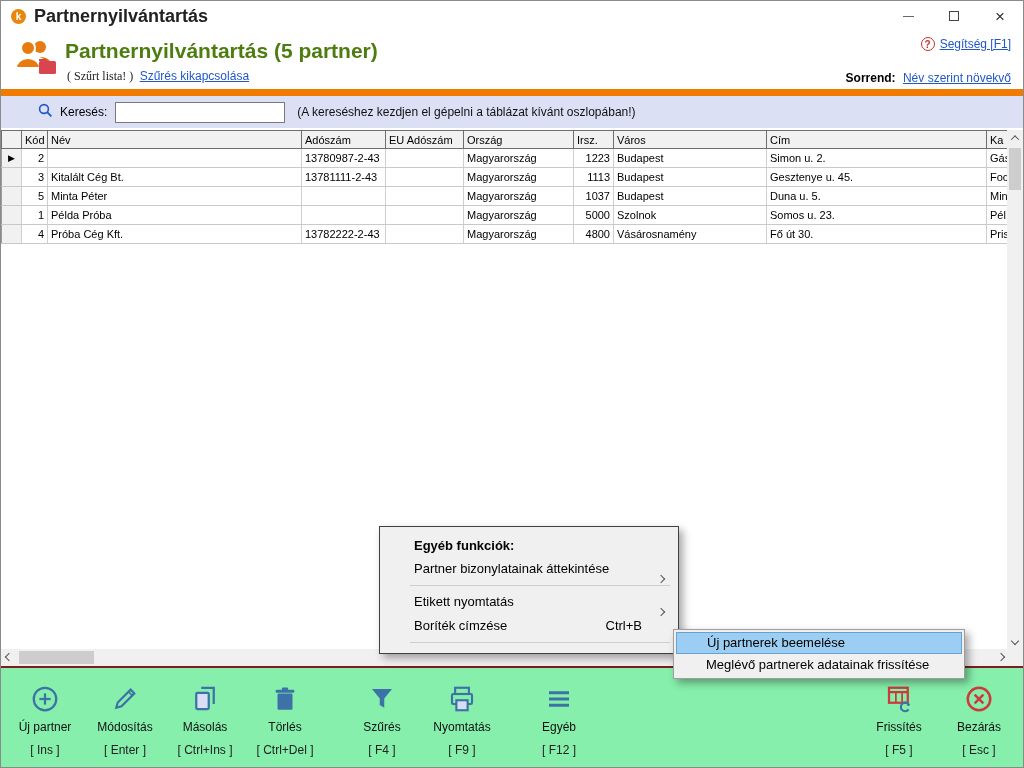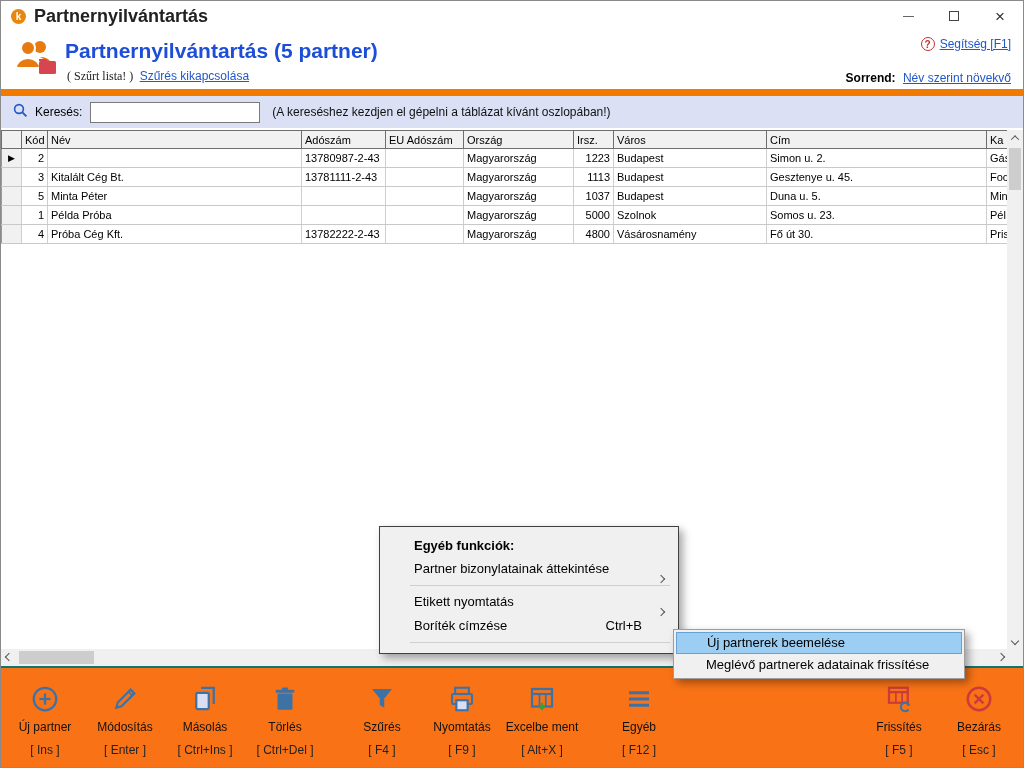--- a/index.html
+++ b/index.html
@@ -14,33 +14,33 @@
   .win-title { font-size:18px; font-weight:bold; color:#222; }
   .win-controls { margin-left:auto; display:flex; height:30px; }
   .win-btn { width:46px; height:30px; display:flex; align-items:center; justify-content:center; color:#555; cursor:pointer; }
   .glyph-min { width:11px; height:1px; background:#666; display:block; }
   .glyph-max { width:10px; height:10px; border:1px solid #444; display:block; }
   .glyph-close { font-size:17px; color:#333; line-height:1; }
 
   
   .header { position:absolute; left:0; top:30px; width:100%; height:58px; background:#fff; }
   .people-icon { position:absolute; left:12px; top:4px; }
-  .h-title { position:absolute; left:64px; top:8px; font-size:21px; font-weight:bold; color:#1d4ed8; }
+  .h-title { position:absolute; left:64px; top:8px; font-size:21px; font-weight:bold; color:#4d7c0f; }
   .h-sub { position:absolute; left:66px; top:38px; font-size:12px; color:#222; }
   .h-sub a, a.link { color:#2157C9; text-decoration:underline; cursor:pointer; }
   .h-sub .filt { margin-right:3px;font-family:Liberation Serif, serif; }
   .help-box { position:absolute; right:12px; top:6px; font-size:12px; display:flex; align-items:center; gap:5px; }
   .q-icon { width:14px; height:14px; border:1.5px solid #C43030; border-radius:50%; color:#C43030; font-size:10px; font-weight:bold; display:flex; align-items:center; justify-content:center; }
   .sort-box { position:absolute; right:12px; top:40px; font-size:12px; }
   .sort-box b { margin-right:4px; }
 
   .orange-bar { position:absolute; left:0; top:88px; width:100%; height:7px; background:#F07B00; }
 
   
-  .searchbar { position:absolute; left:0; top:95px; width:100%; height:32px; background:#DBE0F5; display:flex; align-items:center; font-size:12px; }
+  .searchbar { position:absolute; left:0; top:95px; width:100%; height:32px; background:#DBE0F5; display:flex; align-items:center; font-size:12px;padding-left:25px; }
   .mag { margin:0 7px 0 12px; }
   .search-input { width:170px; height:21px; border:1px solid #7a7a7a; background:#fff; margin-left:8px; font-size:12px; padding:0 4px; }
   .hint { margin-left:12px; color:#111; }
 
   
   .table-area { position:absolute; left:0; top:127px; width:100%; height:538px; background:#fff; }
   table.grid { border-collapse:collapse; table-layout:fixed; width:1008px; margin-top:2px; font-size:11px; }
   table.grid th { background:#F1F1F1; border:1px solid #6e6e6e; font-weight:normal; text-align:left; padding:2px 3px; height:18px; white-space:nowrap; overflow:hidden; }
   table.grid td { border-right:1px solid #cfcfcf; border-bottom:1px solid #c9c9c9; padding:1px 3px; height:19px; white-space:nowrap; overflow:hidden; background:#fff; }
   table.grid td.sel-col { border-left:1px solid #9a9a9a; background:#F1F1F1; text-align:center; font-size:9px; padding:0; }
@@ -57,21 +57,21 @@
   .hscroll .thumb { position:absolute; left:18px; top:2px; width:75px; height:13px; background:#CDCDCD; }
   .sb-btn { position:absolute; width:16px; height:16px; display:flex; align-items:center; justify-content:center; }
   .chev { display:inline-block; width:6px; height:6px; border-right:1.6px solid #555; border-bottom:1.6px solid #555; }
   .chev.up { transform:rotate(-135deg) translate(-1px,-1px); }
   .chev.down { transform:rotate(45deg); }
   .chev.left { transform:rotate(135deg); }
   .chev.right { transform:rotate(-45deg); }
   .corner { position:absolute; right:0; bottom:0; width:16px; height:17px; background:#F0F0F0; }
 
   
-  .toolbar { position:absolute; left:0; top:665px; width:100%; height:103px; background:#f97316; border-top:2px solid #0f766e; display:flex; padding:14px 4px 0 4px; }
+  .toolbar { position:absolute; left:0; top:665px; width:100%; height:103px; background:#86efac; border-top:2px solid #7f1d1d; display:flex; padding:14px 4px 0 4px; }
   .tbtn { width:80px; display:flex; flex-direction:column; align-items:center; cursor:pointer; }
   .tbtn .ic { height:34px; display:flex; align-items:center; justify-content:center; }
   .tbtn .lbl { font-size:12px; color:#111; margin-top:4px; white-space:nowrap; }
   .tbtn .sc { font-size:12px; color:#222; margin-top:9px; white-space:nowrap; }
   .tb-spacer { flex:1; }
   .gap-left { margin-left:17px; }
 
   
   .cmenu { position:absolute; left:378px; top:525px; width:300px; background:#F0F0F0; border:1px solid #404040; box-shadow:4px 4px 8px rgba(0,0,0,0.35); padding:6px 0; font-size:13px; z-index:10; }
   .cmenu .m-head { padding:4px 10px 4px 34px; font-weight:bold; height:24px; line-height:18px; }
@@ -320,33 +320,20 @@
         <svg width="30" height="30" viewBox="0 0 24 24">
             <rect x="6.5" y="3" width="11" height="5" fill="none" stroke="#3C72A6" stroke-width="1.7"></rect>
             <rect x="4" y="8" width="16" height="8" rx="1" fill="none" stroke="#3C72A6" stroke-width="1.7"></rect>
             <rect x="7.5" y="13" width="9" height="8" fill="#D9DEF4" stroke="#3C72A6" stroke-width="1.7"></rect>
           </svg>
       </span>
       <span class="lbl">Nyomtatás</span>
       <span class="sc">[ F9 ]</span>
     </div>
 
-    <div class="tbtn">
-      <span class="ic">
-        <svg width="30" height="30" viewBox="0 0 24 24">
-            <rect x="4" y="4" width="16" height="14" fill="none" stroke="#3C72A6" stroke-width="1.8"></rect>
-            <line x1="4" y1="8" x2="20" y2="8" stroke="#3C72A6" stroke-width="1.8"></line>
-            <line x1="10" y1="8" x2="10" y2="18" stroke="#3C72A6" stroke-width="1.4"></line>
-            <line x1="15" y1="8" x2="15" y2="18" stroke="#3C72A6" stroke-width="1.4"></line>
-            <path d="M12 15 v4 M10 17.5 l2 2.5 2-2.5" fill="none" stroke="#3A9E3A" stroke-width="1.8"></path>
-          </svg>
-      </span>
-      <span class="lbl">Excelbe ment</span>
-      <span class="sc">[ Alt+X ]</span>
-    </div>
 
     <div class="tbtn gap-left">
       <span class="ic">
         <svg width="30" height="30" viewBox="0 0 24 24">
             <line x1="4" y1="7" x2="20" y2="7" stroke="#3C72A6" stroke-width="2.4"></line>
             <line x1="4" y1="12" x2="20" y2="12" stroke="#3C72A6" stroke-width="2.4"></line>
             <line x1="4" y1="17" x2="20" y2="17" stroke="#3C72A6" stroke-width="2.4"></line>
           </svg>
       </span>
       <span class="lbl">Egyéb</span>

